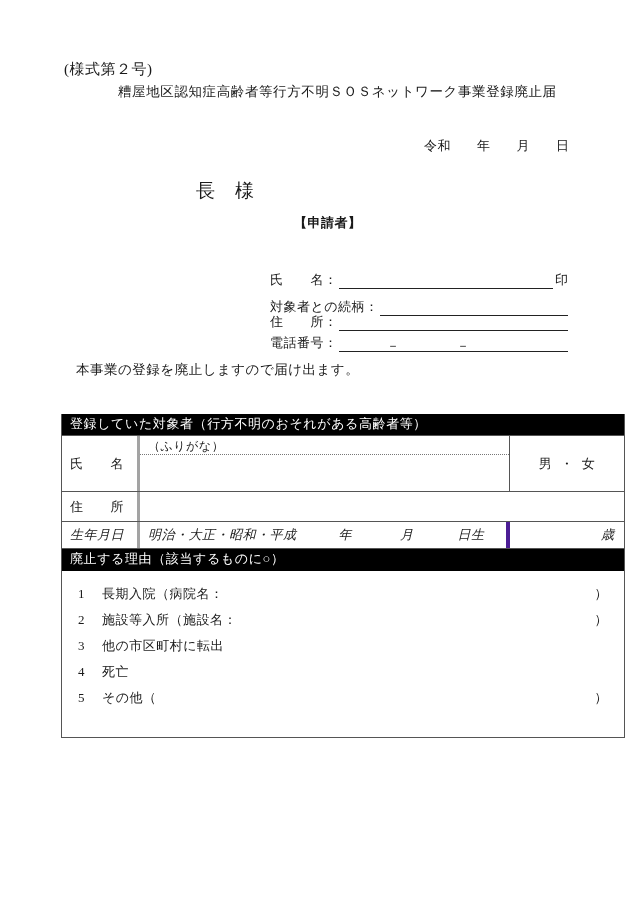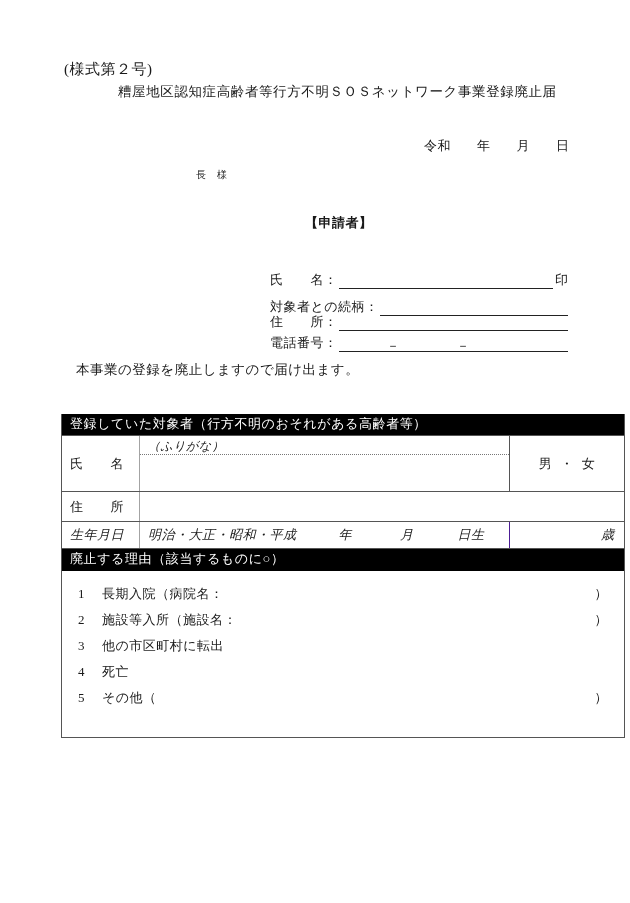--- a/index.html
+++ b/index.html
@@ -37,28 +37,28 @@
     letter-spacing: 0.6px;
   }
   .date-line {
     left: 424px; top: 137px;
     font-size: 13px;
     letter-spacing: 0.5px;
   }
   .date-line .gap { display: inline-block; width: 26px; }
 
   .addressee {
-    left: 196px; top: 168px;
-    font-size: 10px;
+    left: 196px; top: 178px;
+    font-size: 19px;
     letter-spacing: 0.5px;
   }
 
   
   .applicant-heading {
-    left: 305px; top: 214px;
+    left: 294px; top: 214px;
     font-size: 13px;
     font-weight: bold;
     letter-spacing: 0.5px;
   }
   .app-row {
     position: absolute;
     left: 270px;
     font-size: 13px;
     display: flex;
     align-items: flex-end;
@@ -115,54 +115,53 @@
   .cell {
     box-sizing: border-box;
     font-size: 13px;
     display: flex;
     align-items: center;
     padding: 0 8px;
   }
   .c-label {
     width: 78px;
     min-width: 78px;
-    border-right: 1px solid #a3a3a3;
+    border-right: 3px solid #a3a3a3;
     justify-content: space-between;
     letter-spacing: 0.5px;
   }
   .c-label span { display: block; }
   .c-name-main {
     flex: 1;
     flex-direction: column;
     align-items: stretch;
     justify-content: flex-start;
     padding: 0;
     border-right: 1px solid #555;
-    font-style: italic;
   }
   .furi {
     font-size: 12px;
     padding: 2px 0 2px 8px;
     border-bottom: 1px dotted #777;
     letter-spacing: 0.5px;
     height: 19px;
     box-sizing: border-box;
   }
   .name-blank { height: 36px; }
   .c-sex {
     width: 114px;
     min-width: 114px;
     justify-content: center;
     letter-spacing: 0.5px;
   }
   .c-sex .dot { display: inline-block; padding: 0 8px; }
   .c-addr-val { flex: 1; height: 30px; }
   .c-birth-val {
     flex: 1;
-    border-right: 1px solid #4c1d95;
+    border-right: 4px solid #4c1d95;
     letter-spacing: 0.5px;
   }
   .c-birth-val .g1 { display: inline-block; width: 42px; }
   .c-birth-val .g2 { display: inline-block; width: 48px; }
   .c-birth-val .g3 { display: inline-block; width: 44px; }
   .c-age {
     width: 114px;
     min-width: 114px;
     justify-content: flex-end;
     padding-right: 10px;

